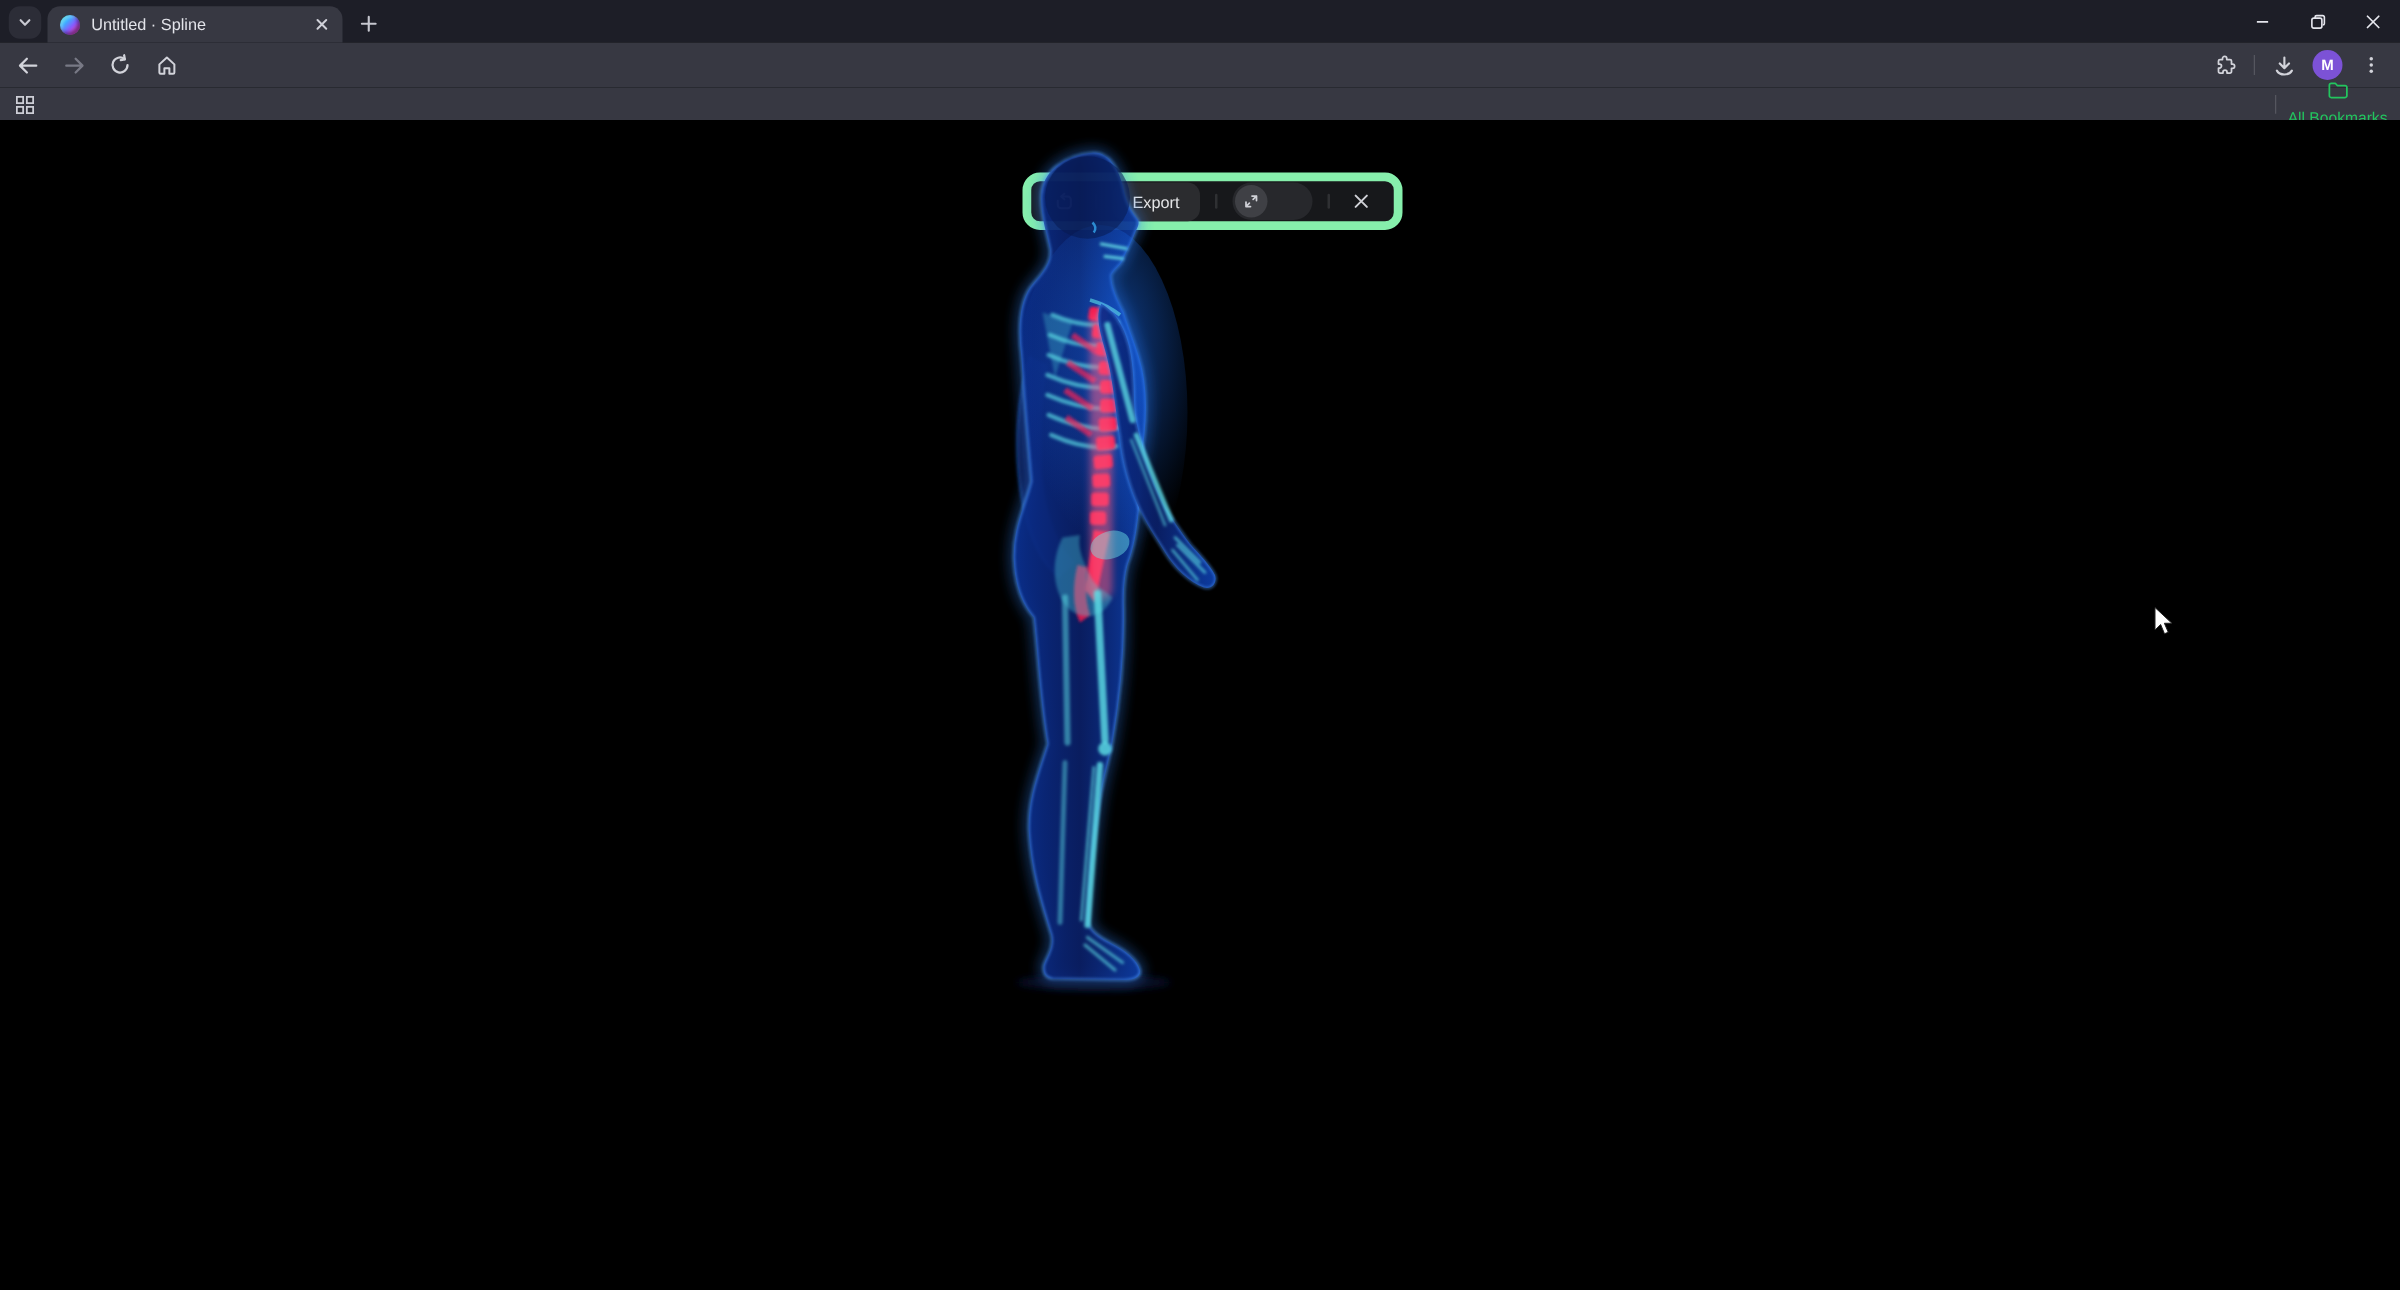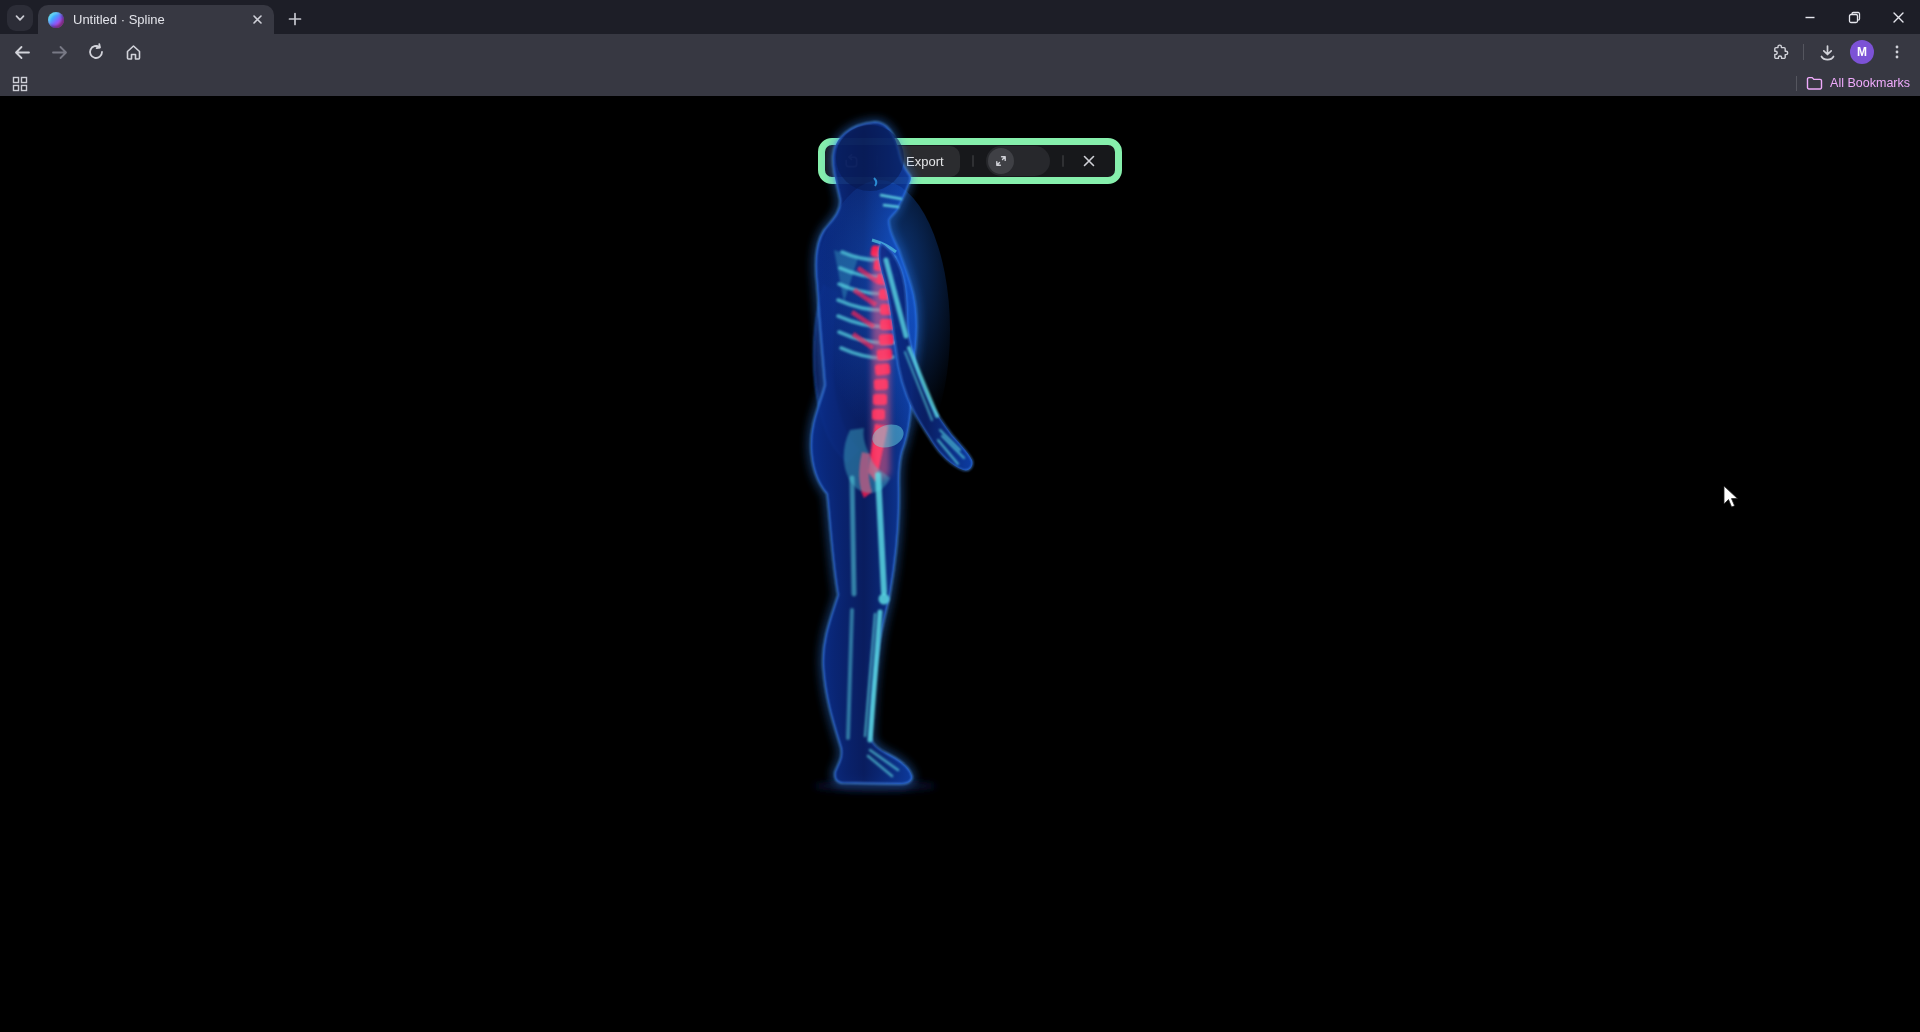--- a/index.html
+++ b/index.html
@@ -46,21 +46,21 @@
     color:#d2d3da; cursor:pointer; }
   .vsep { width:1px; height:16px; background:#55565f; }
   .avatar { width:24px; height:24px; border-radius:50%; background:#7c52d6; color:#fff; font-size:12px;
     font-weight:bold; display:flex; align-items:center; justify-content:center; cursor:pointer; }
 
   
   .bookmarks { position:absolute; left:0; top:70px; width:100%; height:26px; background:#373842; }
   .apps-grid { position:absolute; left:10px; top:4px; width:20px; height:20px; display:flex;
     align-items:center; justify-content:center; color:#cdced6; cursor:pointer; }
   .bm-right { position:absolute; right:10px; top:0; height:26px; display:flex; align-items:center; gap:9px; }
-  .bm-label { font-size:12.5px; color:#f0abfc; cursor:pointer; display:flex; align-items:center; gap:7px; }
+  .bm-label { font-size:12.5px; color:#22c55e; cursor:pointer; display:flex; align-items:center; gap:7px;flex-direction:column; }
   .bm-sep { width:1px; height:15px; background:#55565f; }
 
   
   .content { position:absolute; left:0; top:96px; width:1920px; height:936px; background:#000; }
 
   .panel { position:absolute; left:818px; top:42px; height:46px; width:max-content; background:#17181b;
     border:7px solid #86efac; border-radius:14px; display:flex; align-items:center; padding:0 13px; gap:12px; }
   .panel .p-sep { width:2px; height:12px; background:#2f3033; border-radius:1px; }
   .p-icon-btn { width:26px; height:26px; display:flex; align-items:center; justify-content:center;
     color:#cfd0d6; cursor:pointer; }

